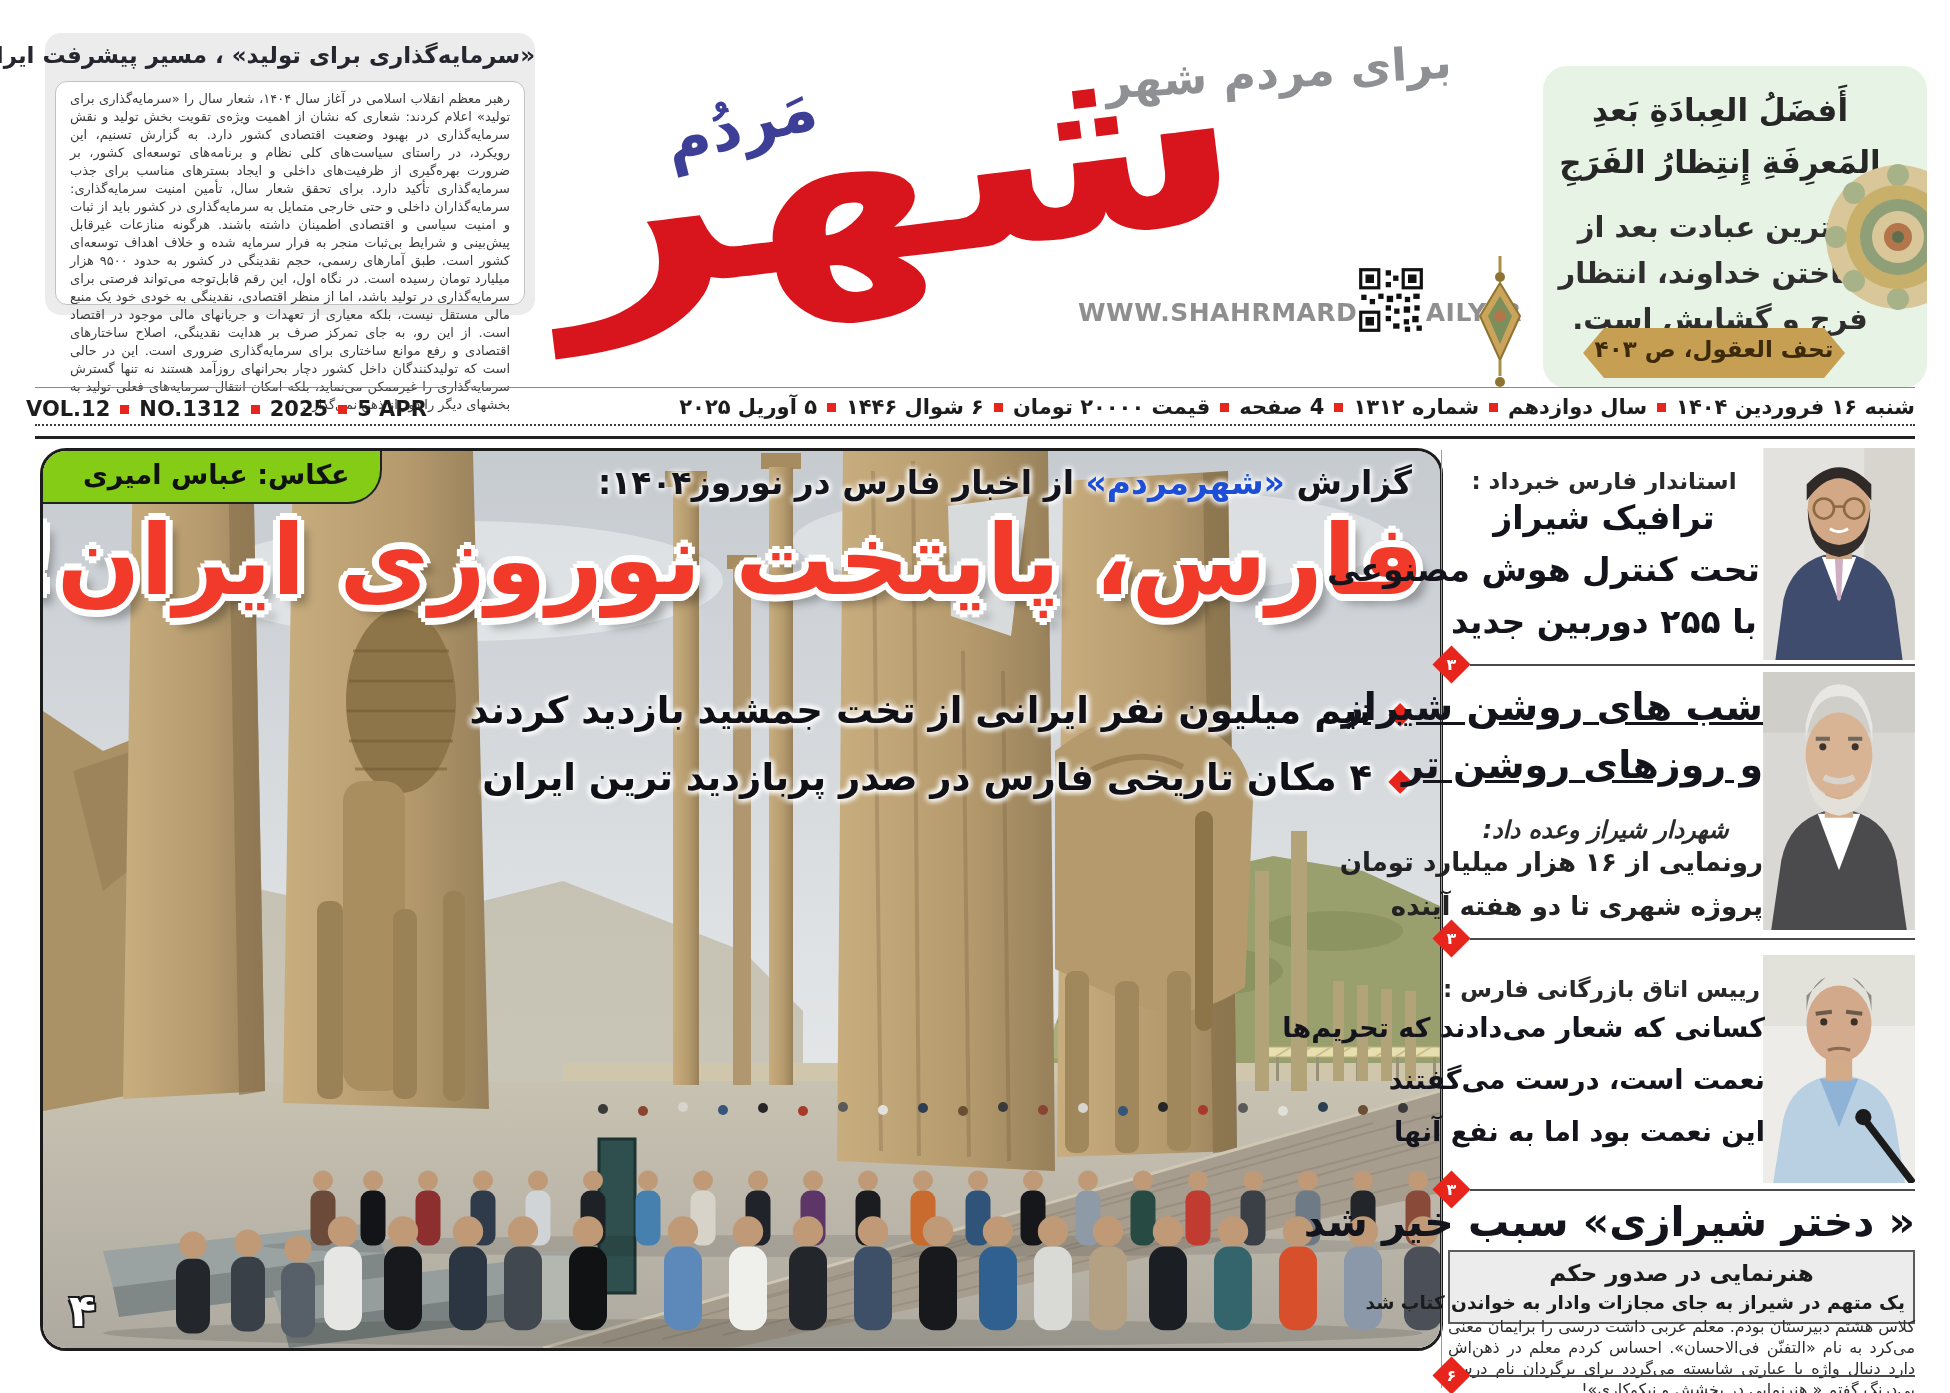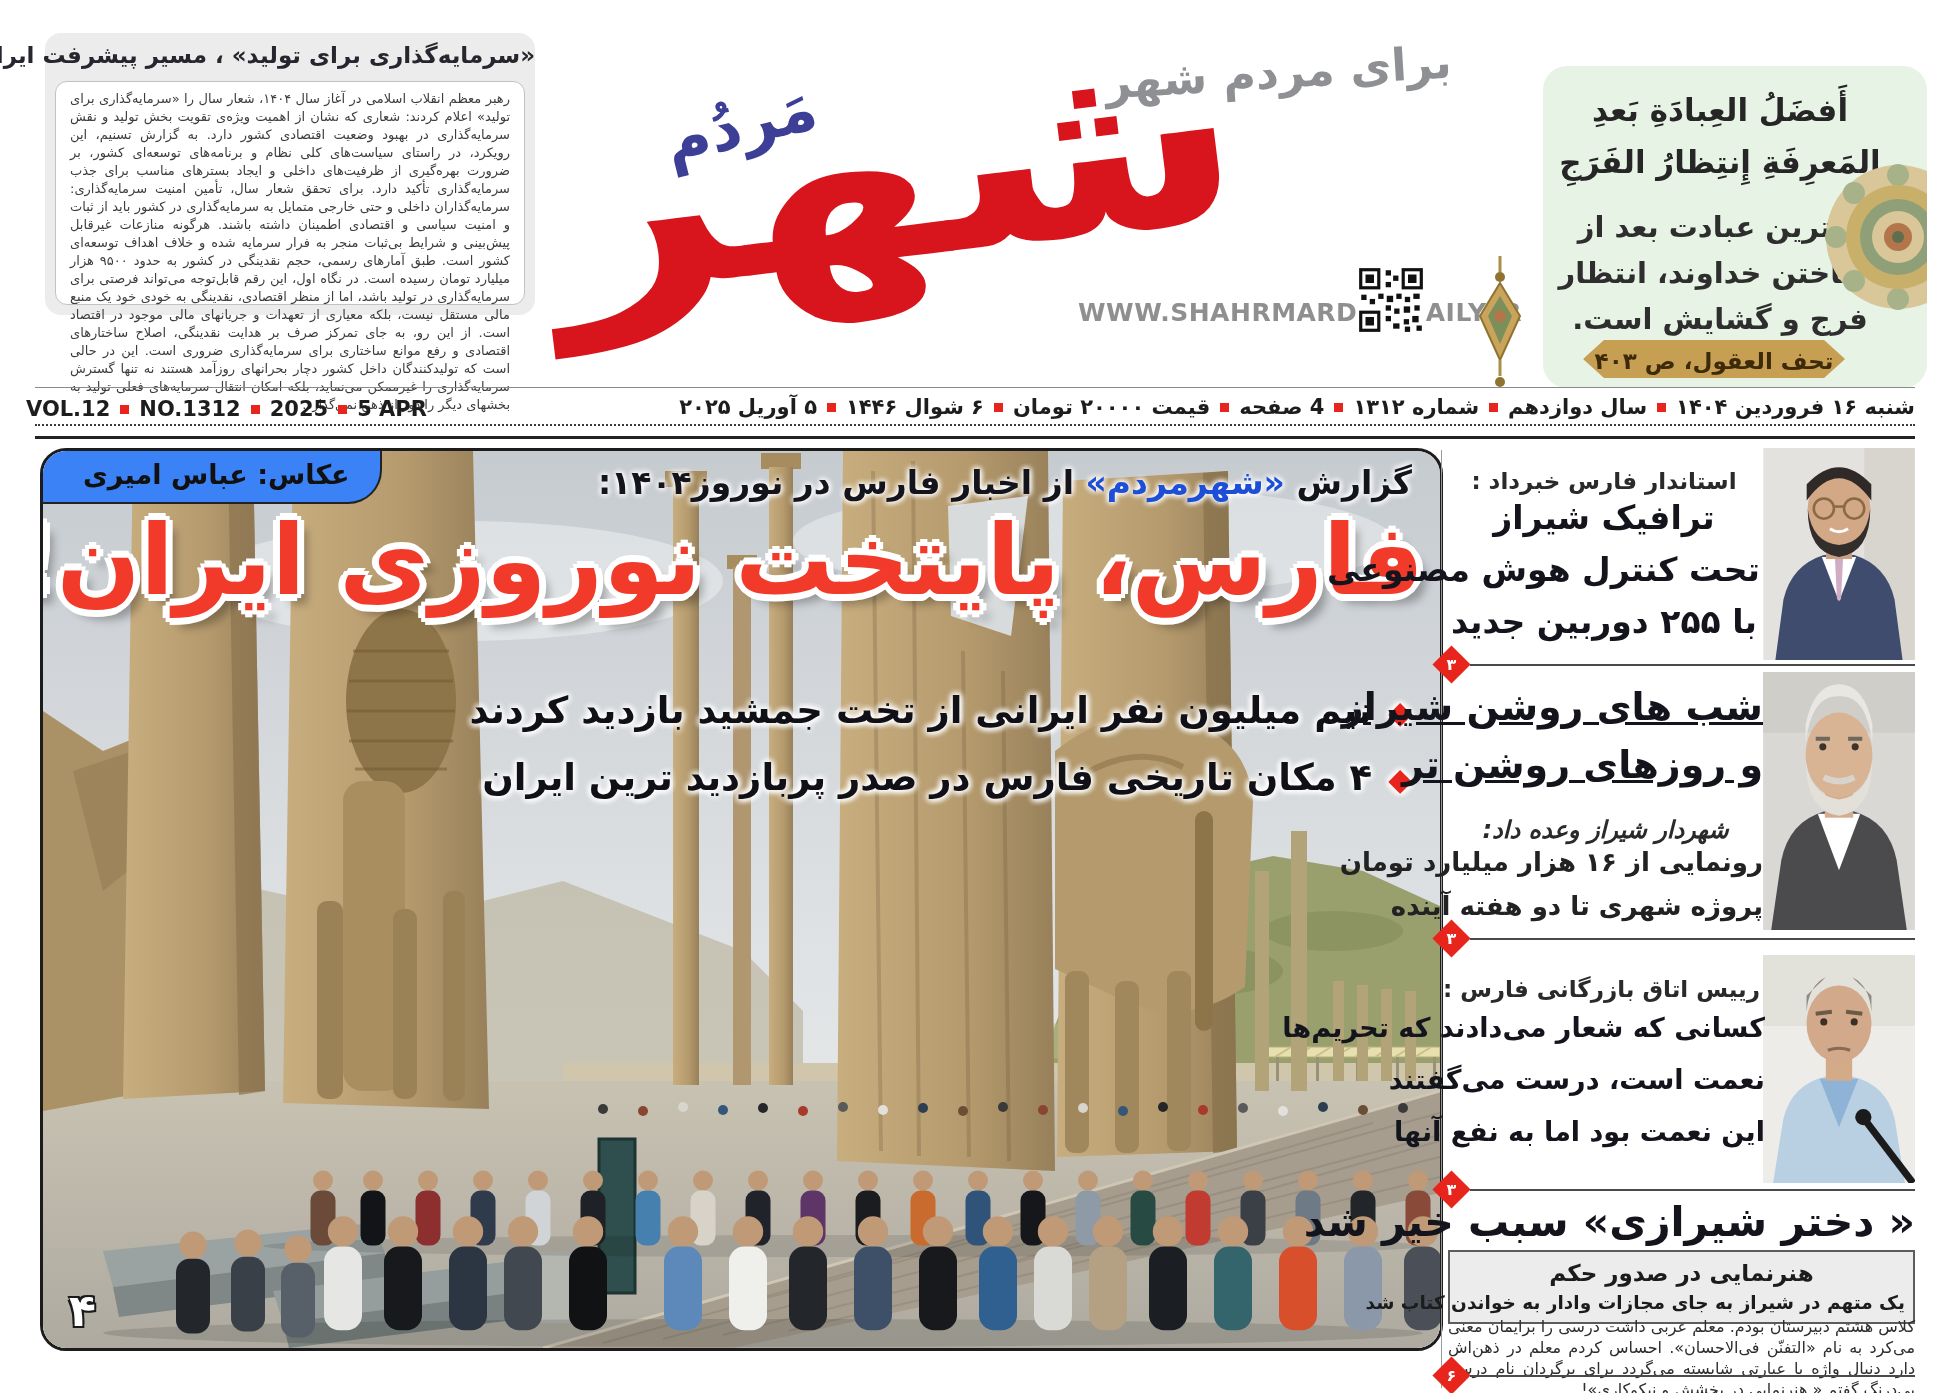--- a/index.html
+++ b/index.html
@@ -23,37 +23,37 @@
            transform:rotate(-14deg);direction:rtl;}
   #siteurl{left:1078px;top:298px;font-size:25px;font-weight:600;color:#8f8f8f;letter-spacing:.5px;}
   #qrbox{left:1357px;top:266px;width:68px;height:68px;}
   
   #hadith{left:1543px;top:66px;width:384px;height:322px;background:#e7f3e4;border-radius:24px;
           overflow:hidden;}
   #hadar{left:0;right:30px;top:18px;text-align:center;font-size:31px;font-weight:800;color:#262626;
          line-height:52px;direction:rtl;}
   #hadfa{left:0;right:30px;top:138px;text-align:center;font-size:29px;font-weight:800;color:#2e2e2e;
          line-height:46px;direction:rtl;}
-  #hadsrc{left:50%;bottom:10px;transform:translateX(-58%);width:262px;height:38px;background:#c79f52;
+  #hadsrc{left:50%;bottom:10px;transform:translateX(-58%);width:262px;height:50px;background:#c79f52;
           clip-path:polygon(8% 0,92% 0,100% 50%,92% 100%,8% 100%,0 50%);
           text-align:center;font-size:23px;font-weight:800;color:#3c2a0a;line-height:42px;direction:rtl;}
   #mandala{right:-46px;top:96px;}
   #tassel{left:1468px;top:256px;width:64px;height:132px;}
   
   .hair{left:35px;width:1880px;height:1px;background:#8a8a8a;}
   #dotrule{left:35px;top:424px;width:1880px;border-top:2px dotted #3a3a3a;}
   #fatrule{left:35px;top:436px;width:1880px;height:3px;background:#222;}
   #dlfa{right:35px;top:395px;display:flex;align-items:center;direction:rtl;}
   #dlen{left:26px;top:397px;display:flex;align-items:center;}
   .dseg{font-size:21px;font-weight:800;color:#1d1d1d;white-space:nowrap;}
   .rsq{display:inline-block;width:9px;height:9px;background:#e8251d;margin:0 10px;}
   
   #photo{left:40px;top:448px;width:1397px;height:897px;border:3px solid #1c1c1c;border-radius:26px;
          overflow:hidden;background:#dfe2e4;}
-  #photog{left:0;top:0;background:#3b82f6;border-right:2px solid #222;border-bottom:2px solid #222;
+  #photog{left:0;top:0;background:#84cc16;border-right:2px solid #222;border-bottom:2px solid #222;
           border-bottom-right-radius:34px;padding:8px 30px 12px 40px;font-size:27px;font-weight:800;
           color:#111;direction:rtl;}
   #kicker{right:28px;top:12px;font-size:33px;font-weight:800;color:#14141c;direction:rtl;white-space:nowrap;
           text-shadow:0 0 6px #fff,0 0 6px #fff,0 0 6px #fff;}
   #kicker .brand{color:#1d4ed8;}
   #bigHead{right:16px;top:52px;font-size:98px;font-weight:900;color:#f13a2a;direction:rtl;white-space:nowrap;
            letter-spacing:-1px;
            text-shadow:4px 4px 0 #fff,-4px -4px 0 #fff,4px -4px 0 #fff,-4px 4px 0 #fff,
                        7px 0 0 #fff,-7px 0 0 #fff,0 7px 0 #fff,0 -7px 0 #fff,10px 10px 8px rgba(0,0,0,.28);}
   .bullet{position:absolute;right:28px;font-size:37px;font-weight:800;color:#101016;direction:rtl;

